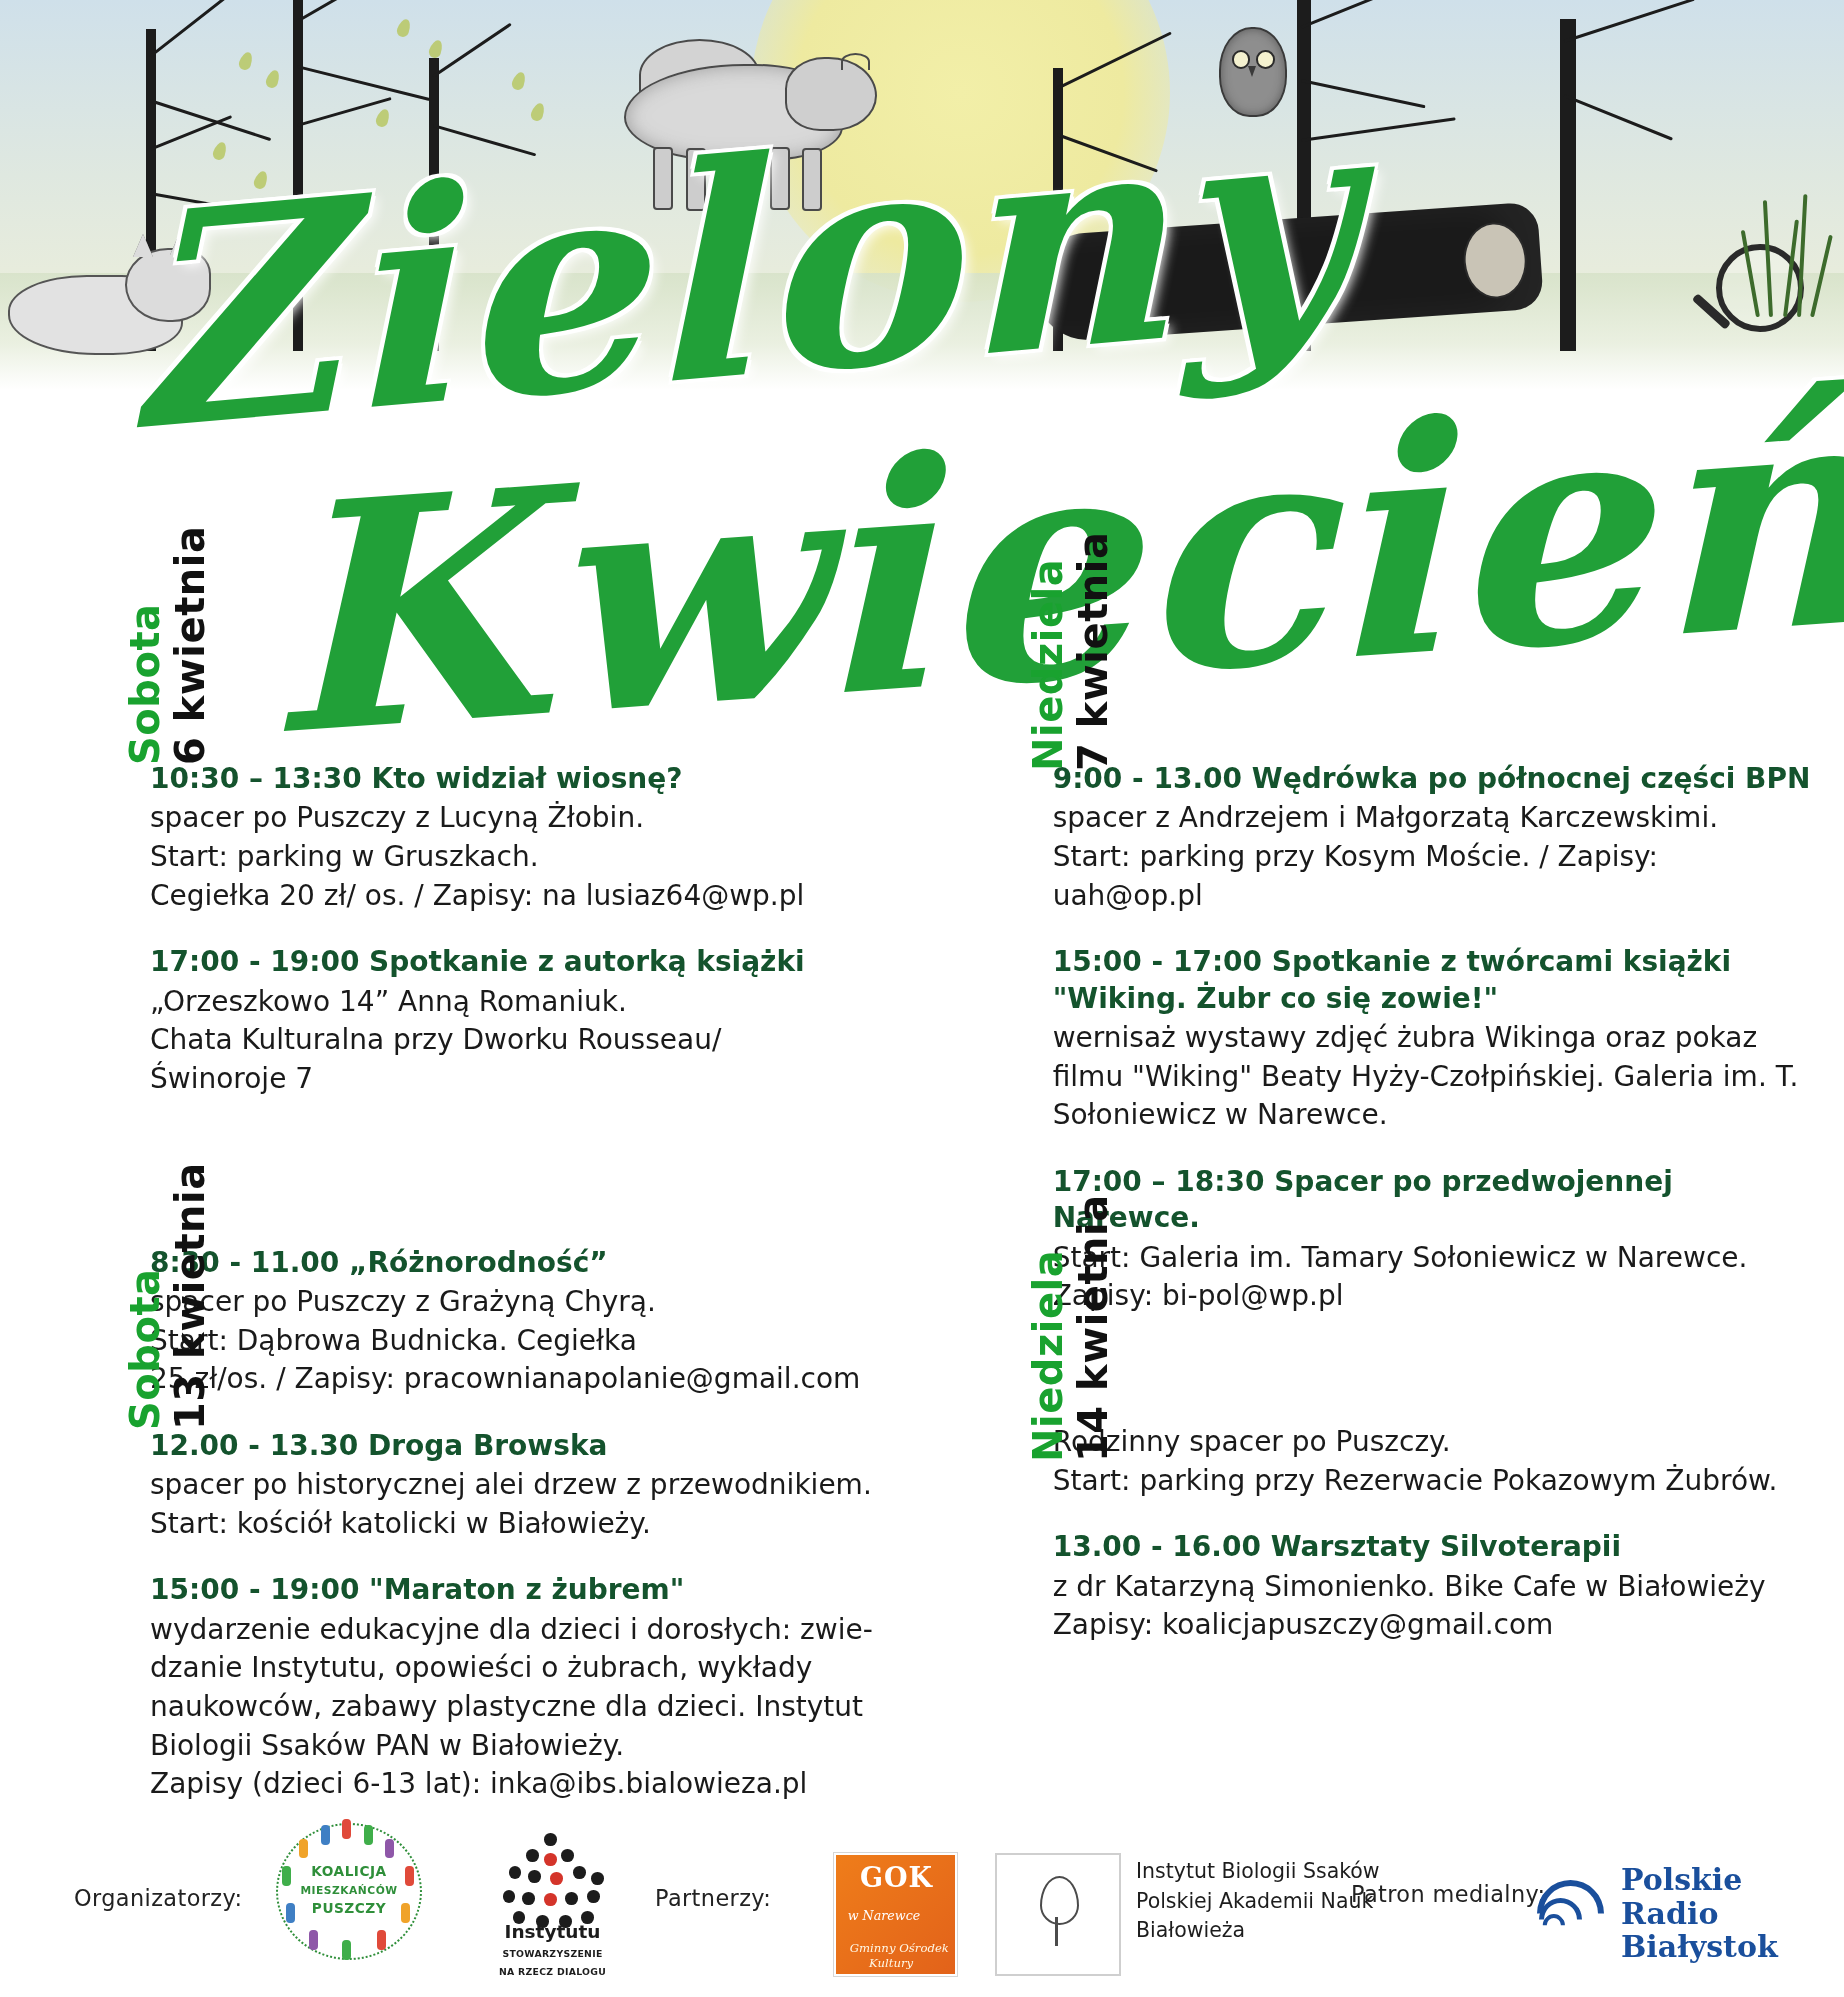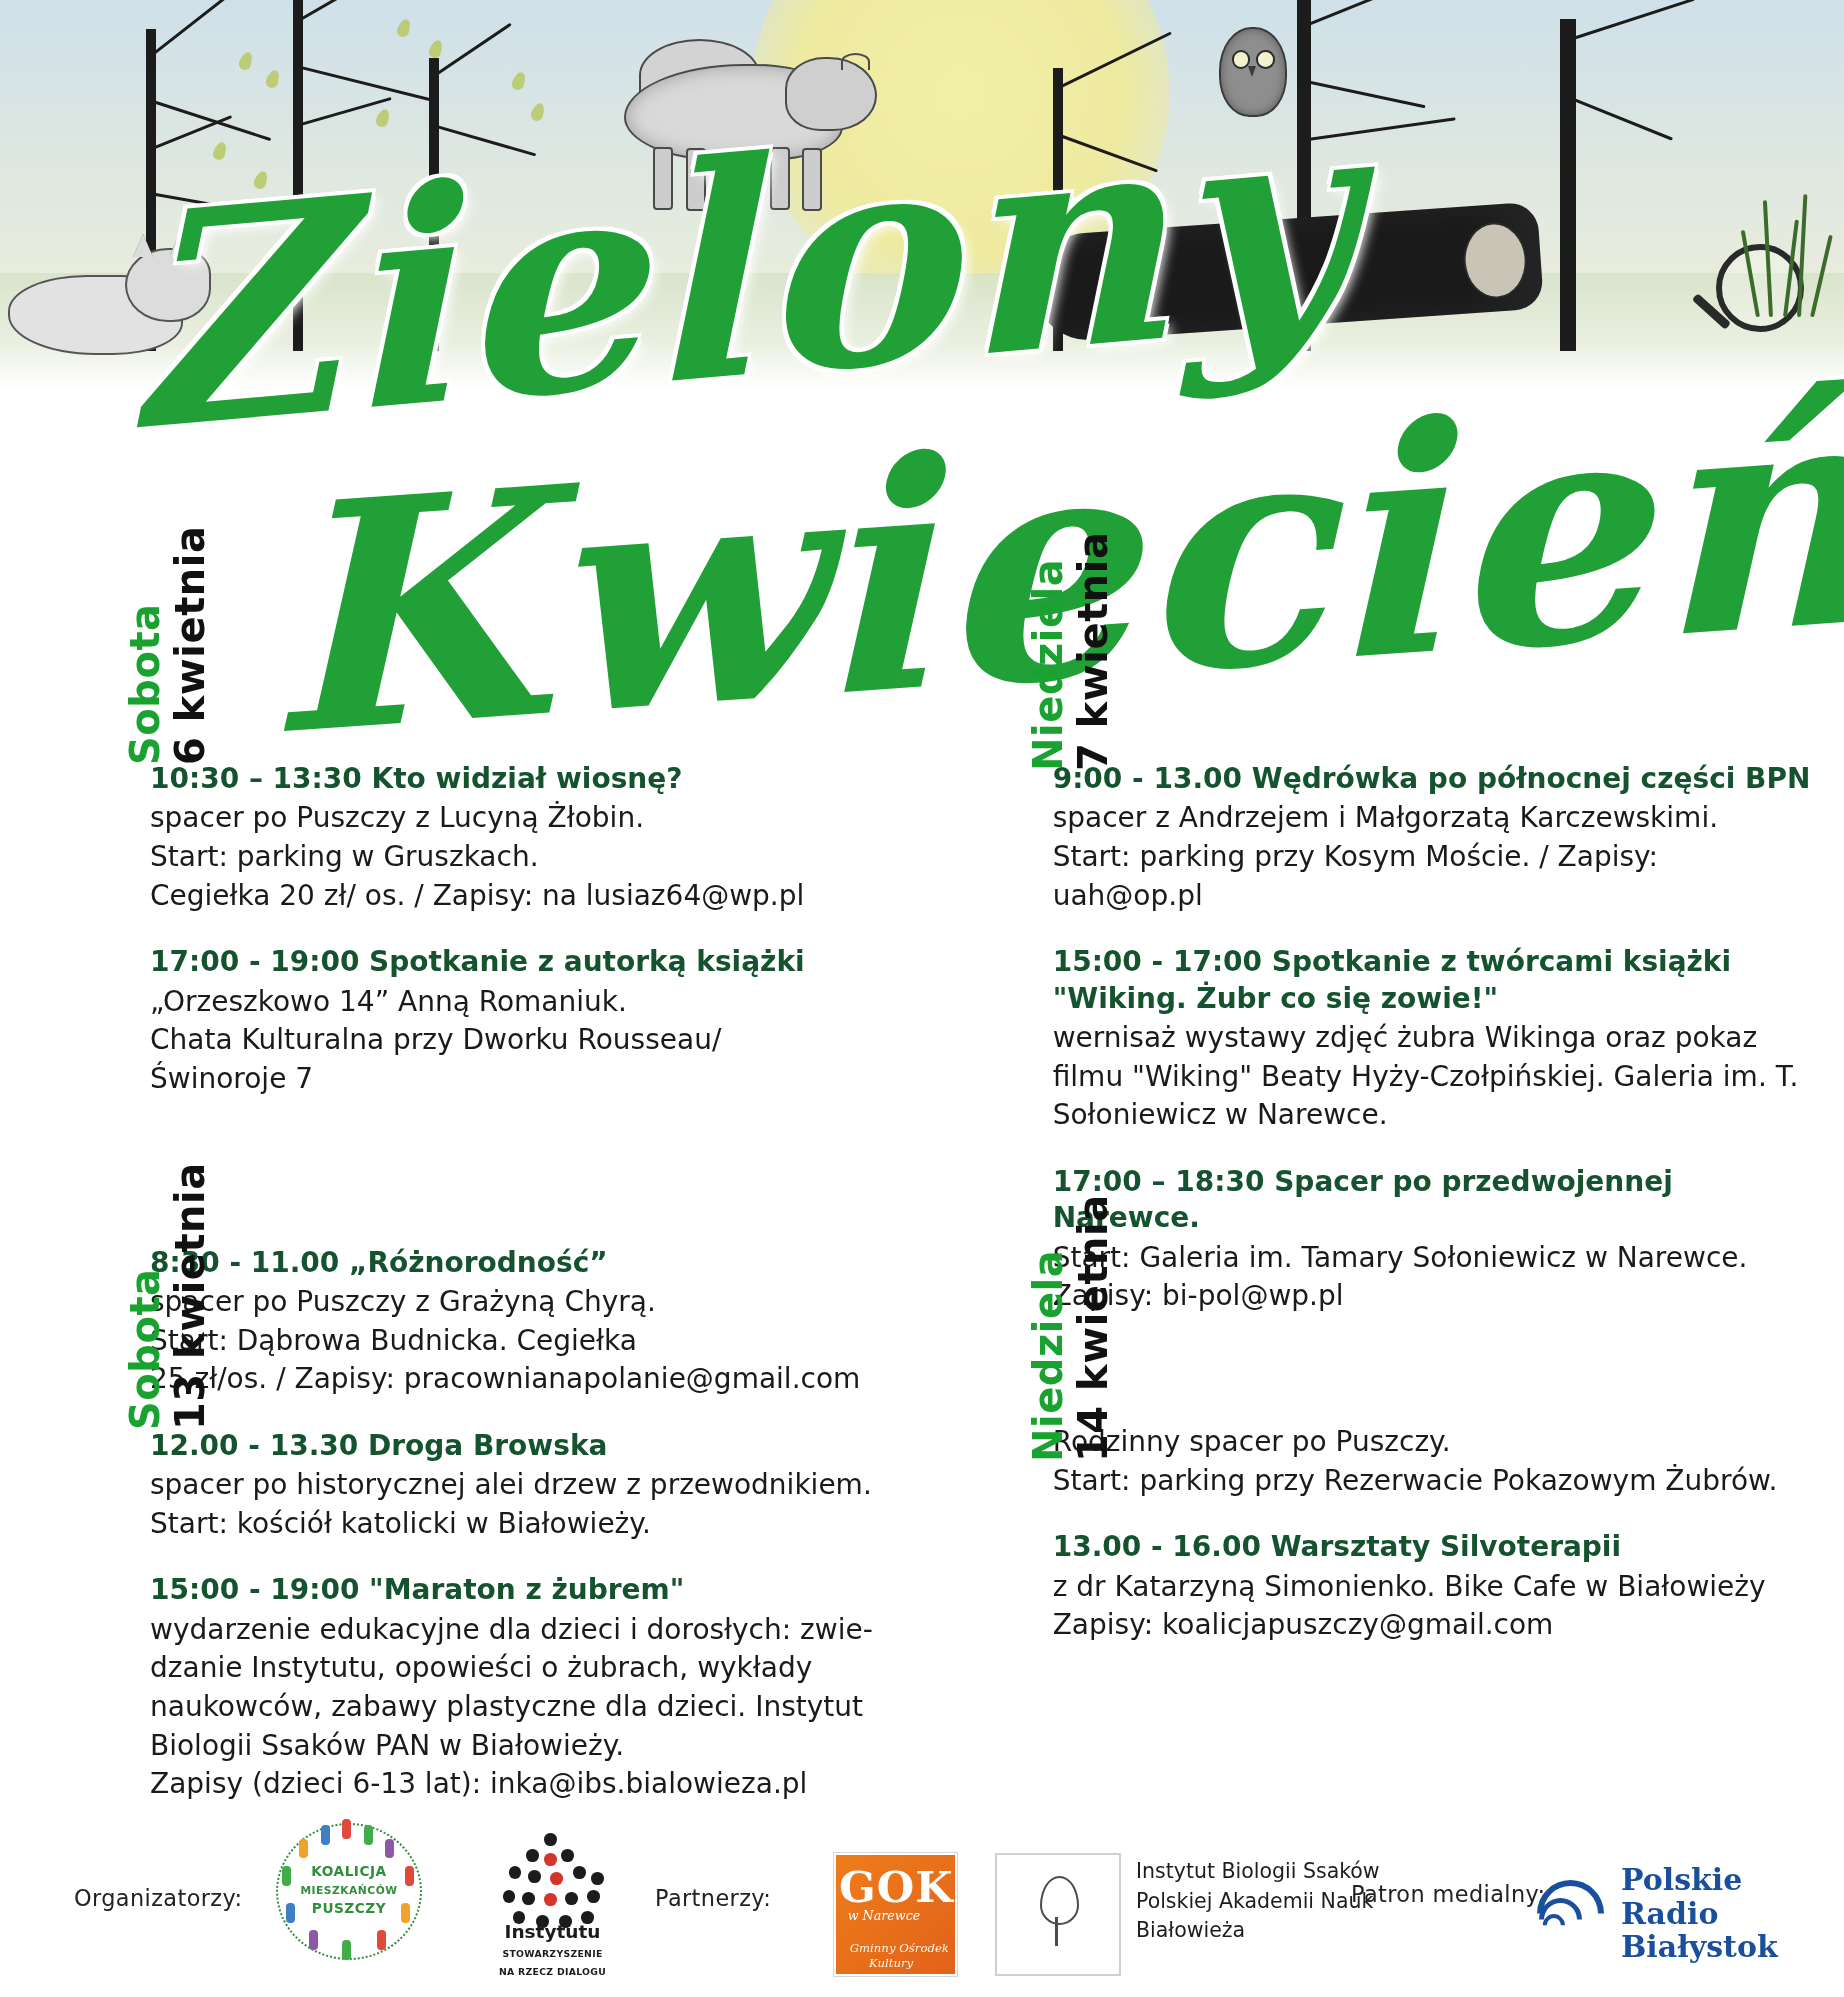--- a/index.html
+++ b/index.html
@@ -395,25 +395,25 @@
 
   
   .logo-gok {
     left: 834px; bottom: 21.5px;
     width: 119px; height: 119px;
     background: linear-gradient(135deg,#ef7d1a 0%, #e2621a 100%);
     border: 2px solid #fff;
     box-shadow: 0 0 0 1px #d6d6d6;
   }
   .logo-gok .gok {
-    position: absolute; left: 3px; top: 7.8px;
+    position: absolute; left: 24px; top: 7.8px;
     color: #fff;
     font-family: "DejaVu Serif","Liberation Serif",serif;
     font-weight: bold;
-    font-size: 43px;
+    font-size: 27px;
     letter-spacing: 1px;
   }
   .logo-gok .sub1 {
     position: absolute; left: 11.7px; top: 53px;
     color: #fff; font-size: 12.7px; font-style: italic;
     font-family: "DejaVu Serif","Liberation Serif",serif;
     line-height: 1.25;
   }
   .logo-gok .sub2 {
     position: absolute; left: 13.7px; top: 86px;

